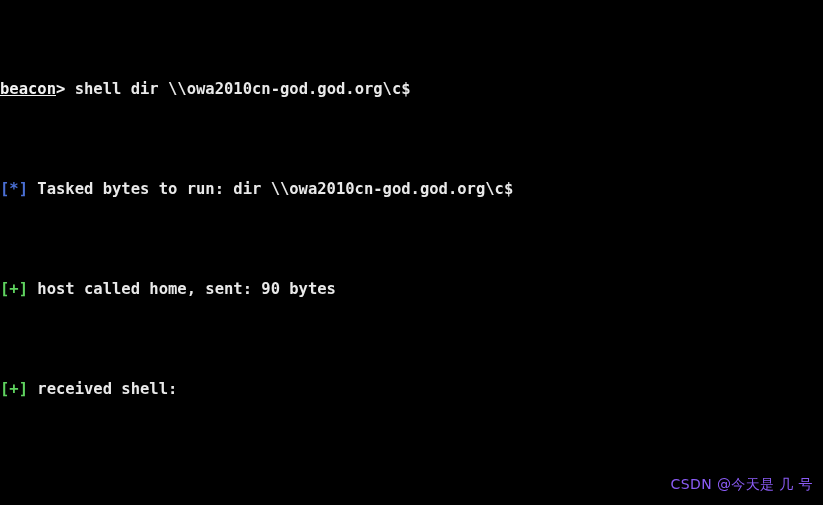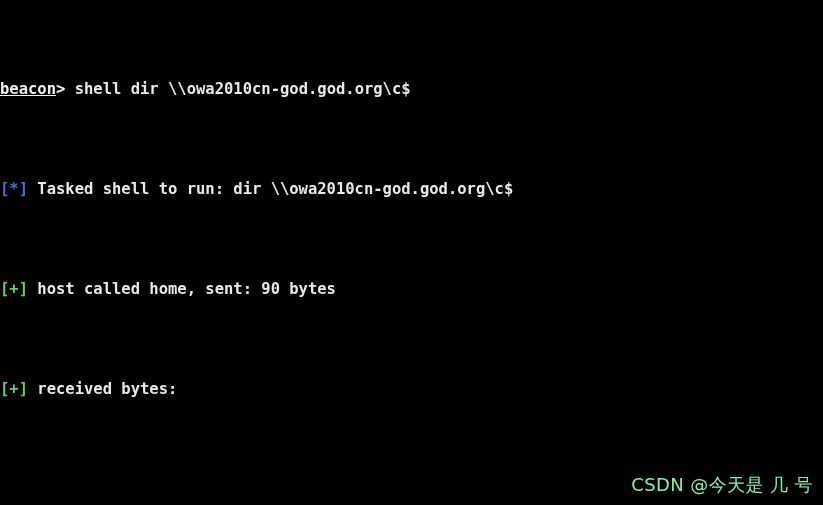--- a/index.html
+++ b/index.html
@@ -40,42 +40,42 @@
   .tag-ok { color: #5fd35f; }
   .txt { color: #e9e9e9; }
   .cjk {
     font-family: "DejaVu Sans", "Liberation Sans", sans-serif;
     font-weight: 400;
   }
   #watermark {
     position: absolute;
     right: 10px;
     bottom: 8px;
-    color: #86efac;
+    color: #8b5cf6;
     font-family: "DejaVu Sans", "Liberation Sans", sans-serif;
-    font-size: 18px;
+    font-size: 14px;
     font-weight: 400;
     letter-spacing: 0.4px;
     white-space: pre;
   }
 </style>
 </head>
 <body>
 
 <div id="terminal">
 
   <div class="console">
 
     <div class="line"><span class="prompt-host">beacon</span><span class="prompt-arrow">&gt; </span><span class="txt">shell dir \\owa2010cn-god.god.org\c$</span></div>
 
-    <div class="line"><span class="tag-info">[*]</span><span class="txt"> Tasked shell to run: dir \\owa2010cn-god.god.org\c$</span></div>
+    <div class="line"><span class="tag-info">[*]</span><span class="txt"> Tasked bytes to run: dir \\owa2010cn-god.god.org\c$</span></div>
 
     <div class="line"><span class="tag-ok">[+]</span><span class="txt"> host called home, sent: 90 bytes</span></div>
 
-    <div class="line"><span class="tag-ok">[+]</span><span class="txt"> received bytes:</span></div>
+    <div class="line"><span class="tag-ok">[+]</span><span class="txt"> received shell:</span></div>
 
 
     
 
     
 
     
 
     
     

